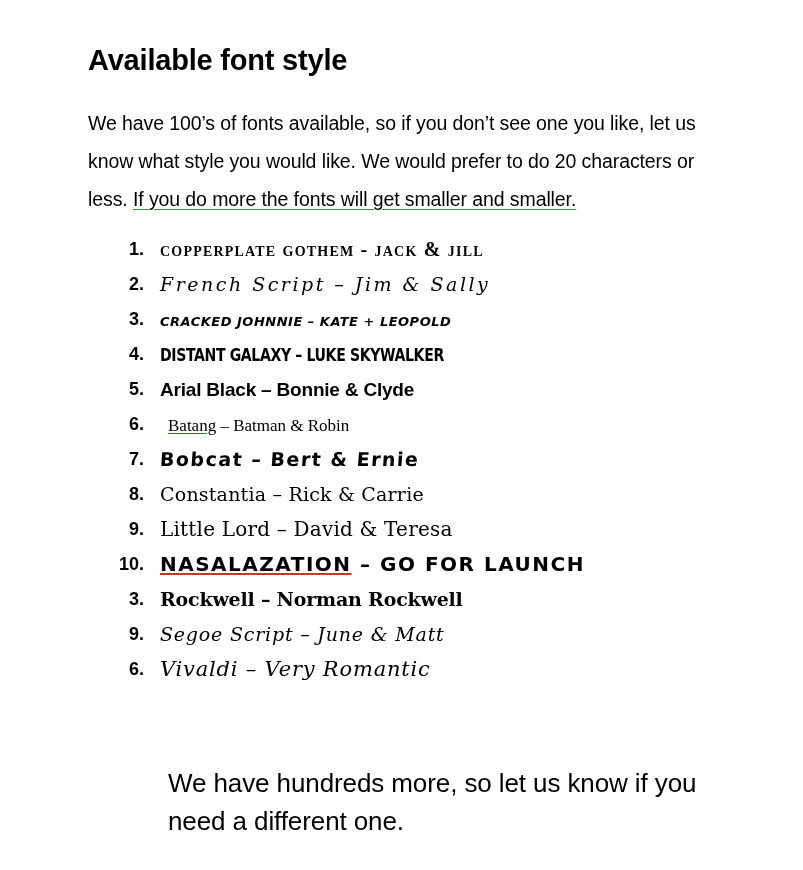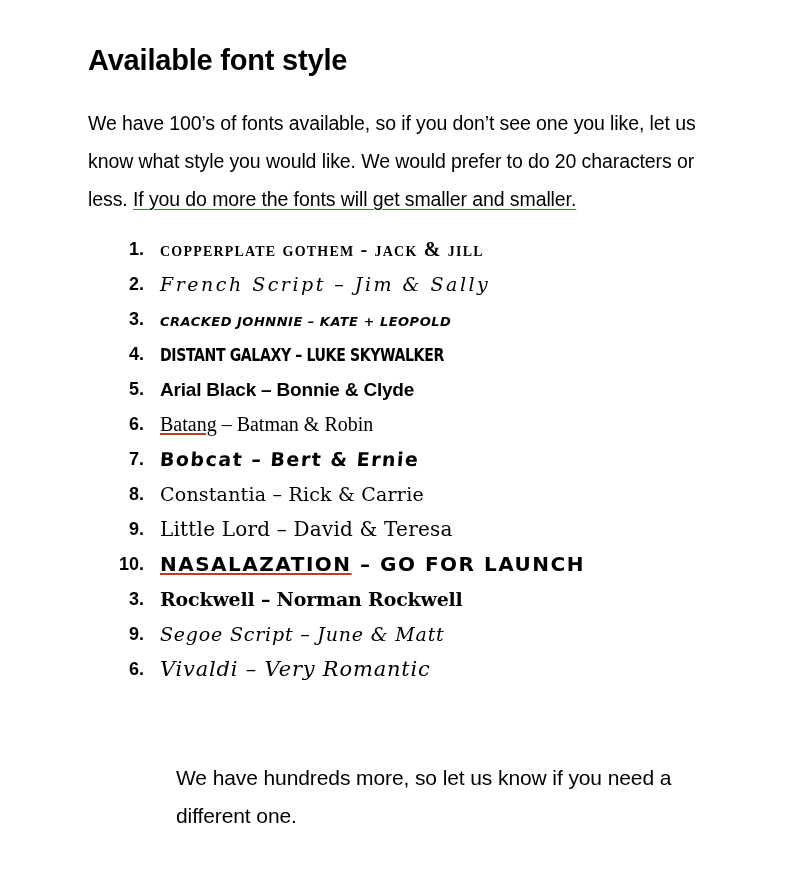--- a/index.html
+++ b/index.html
@@ -113,21 +113,22 @@
   }
   .s-arialblack {
     font-family: "Liberation Sans", sans-serif;
     font-weight: bold;
     font-size: 19px;
     letter-spacing: -0.2px;
     text-align: center;
   }
   .s-batang {
     font-family: "Liberation Serif", serif;
-    font-size: 20px;
+    font-size: 17px;
+    margin-left: 8px;
   }
   .s-batang .wav {
     text-decoration: underline;
     text-decoration-color: #c0392b;
     text-underline-offset: 2px;
   }
   .s-bobcat {
     font-family: "DejaVu Sans", sans-serif;
     font-weight: bold;
     font-size: 19px;
@@ -173,24 +174,24 @@
   }
   .s-vivaldi {
     font-family: "DejaVu Serif", serif;
     font-style: italic;
     font-size: 21px;
     letter-spacing: 0.8px;
   }
 
   .closing {
     position: absolute;
-    left: 176px;
+    left: 168px;
     top: 738px;
     width: 540px;
-    font-size: 21px;
+    font-size: 26px;
     line-height: 38px;
     letter-spacing: -0.1px;
   }
 </style>
 </head>
 <body>
 
 <div class="page">
 
   <h1 class="title">Available font style</h1>

